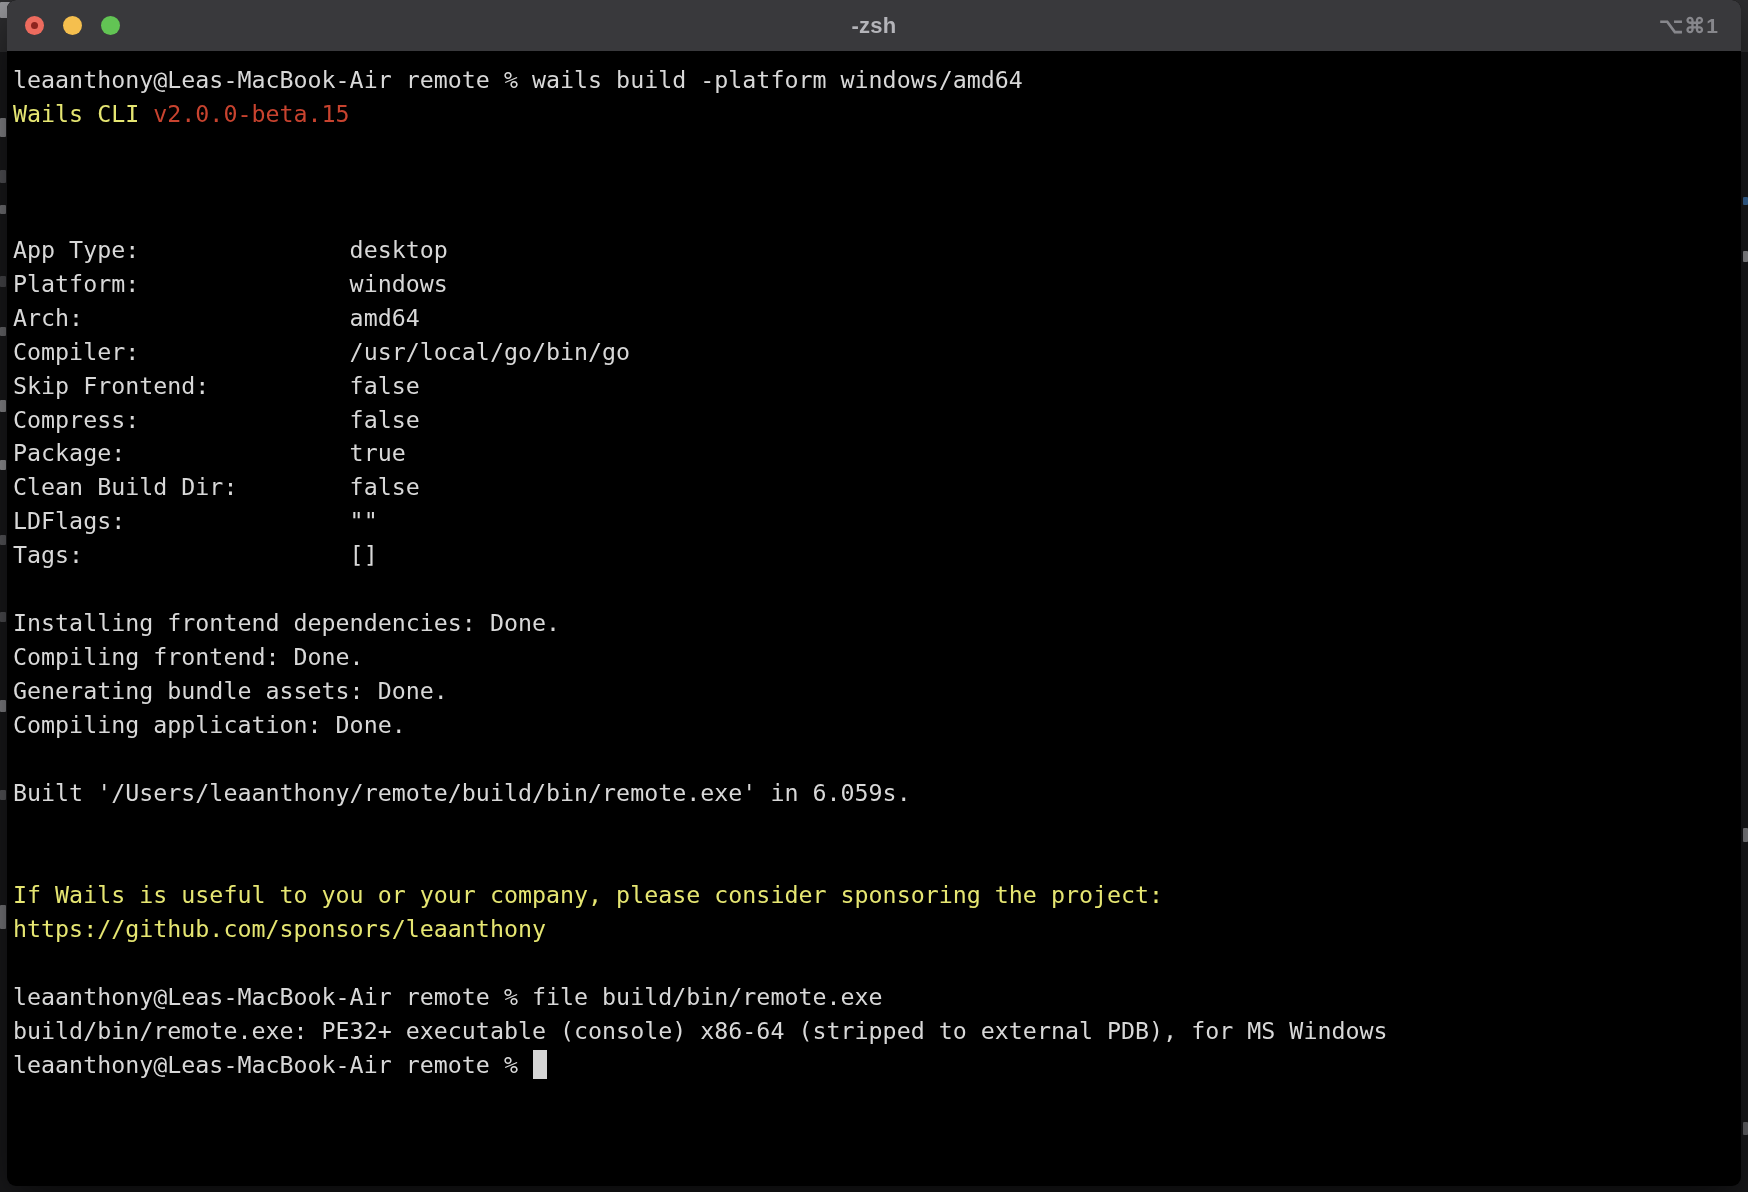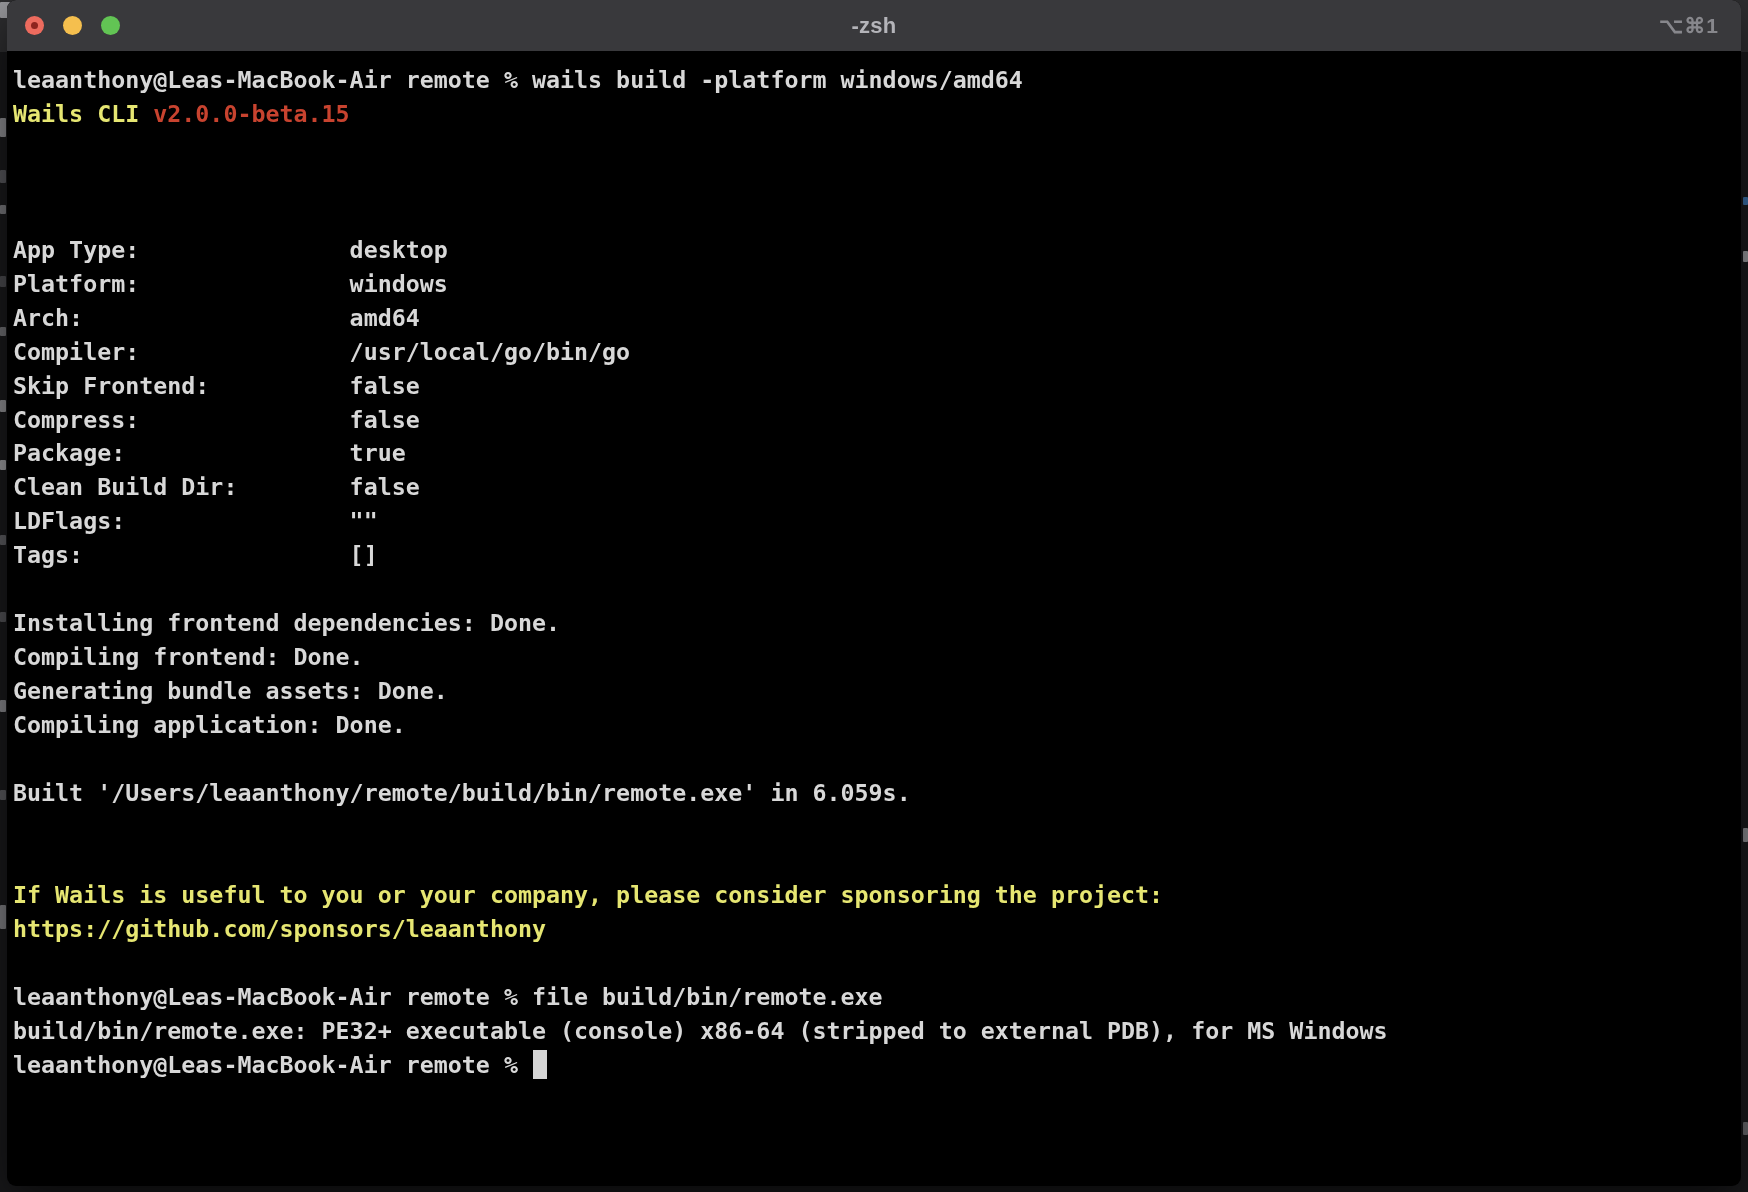--- a/index.html
+++ b/index.html
@@ -33,21 +33,21 @@
   .light{width:19px;height:19px;border-radius:50%;display:flex;align-items:center;justify-content:center;}
   .light.red{background:var(--traffic-red);}
   .light.yellow{background:var(--traffic-yellow);}
   .light.green{background:var(--traffic-green);}
   .light .dot{width:7px;height:7px;border-radius:50%;background:var(--traffic-red-dot);}
   .title{font-size:22px;font-weight:bold;color:var(--titlebar-text);letter-spacing:.2px;}
   .shortcut{position:absolute;right:22px;top:0;height:51px;display:flex;align-items:center;
     font-size:21px;font-weight:bold;color:var(--shortcut-text);letter-spacing:1px;}
   .term{padding:12px 6px 0 6px;font-family:"DejaVu Sans Mono",monospace;
     font-size:23.3px;line-height:33.95px;color:var(--text-default);}
-  .line{white-space:pre;min-height:33.95px;font-weight:bold;}
+  .line{white-space:pre;min-height:33.95px;}
   .line:empty::before{content:"\00a0";}
   .seg-default{color:var(--text-default);}
   .seg-yellow{color:var(--text-yellow);}
   .seg-red{color:var(--text-red);}
   .cursor{display:inline-block;width:14px;height:29px;background:var(--cursor);
     vertical-align:-6px;margin-left:1px;}
 </style>
 </head>
 <body>
 

